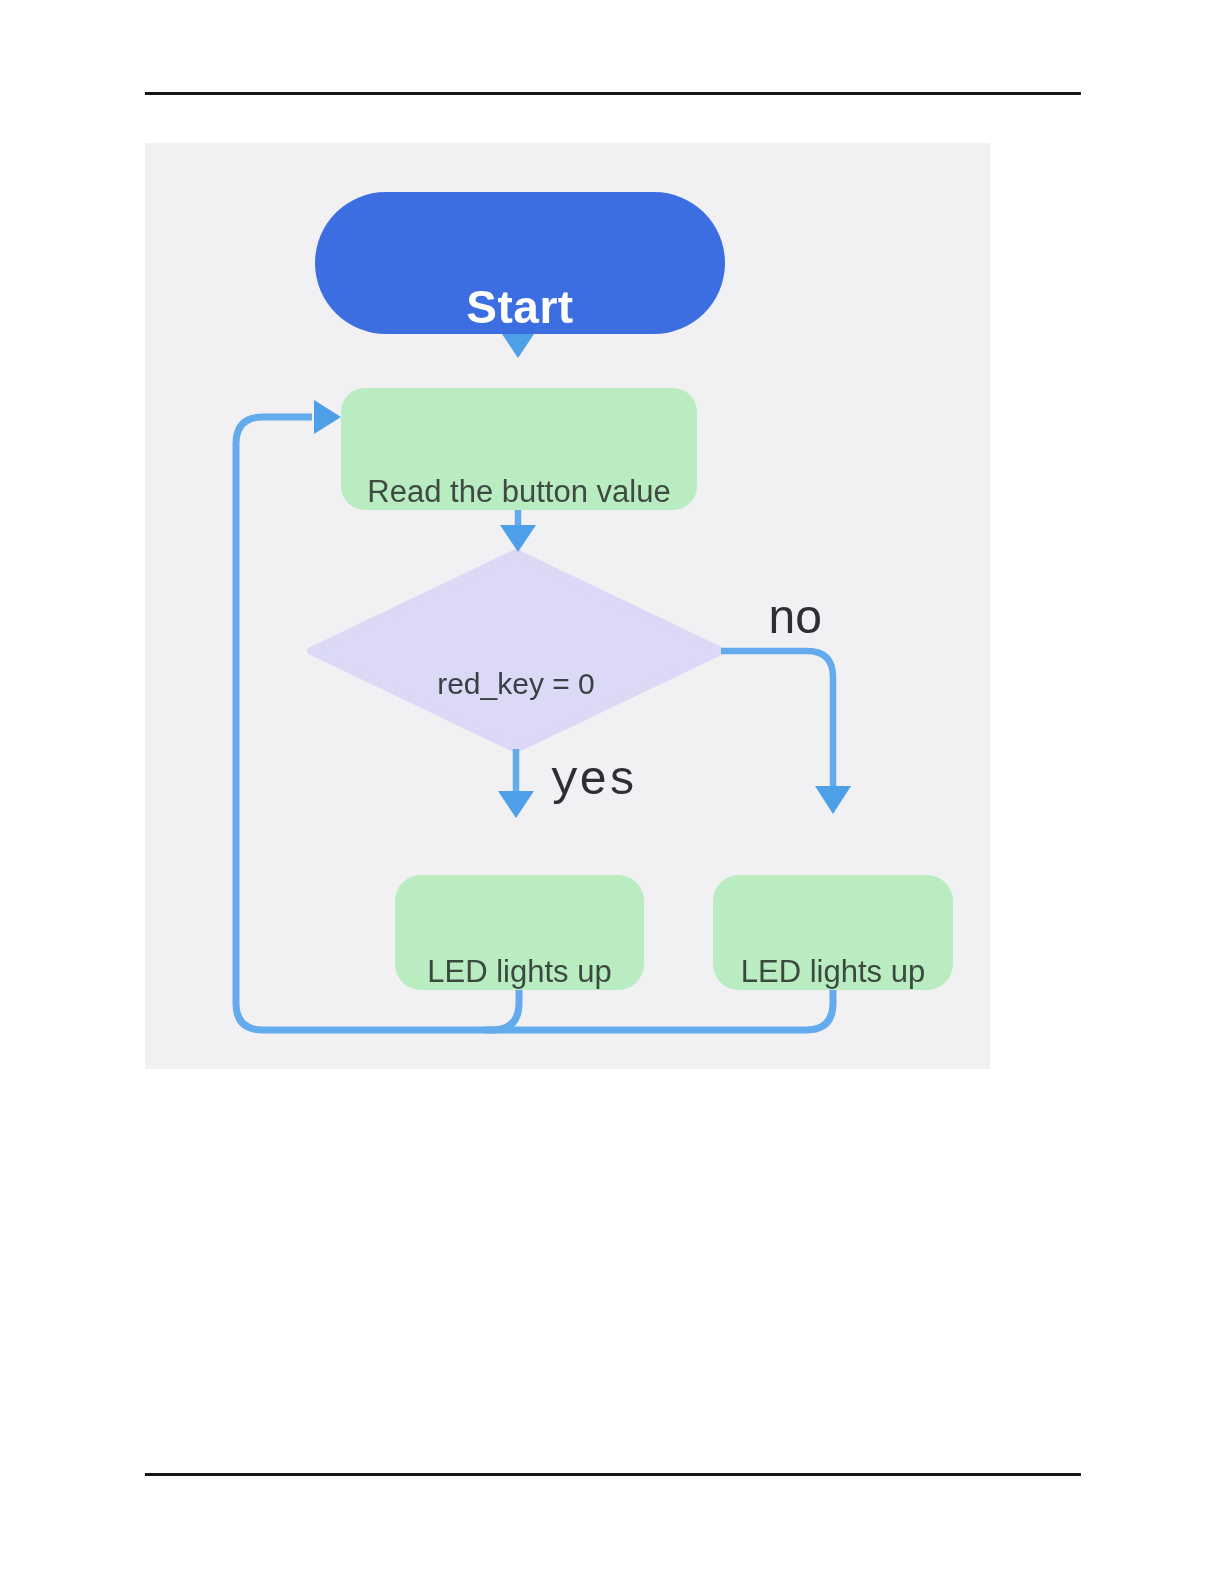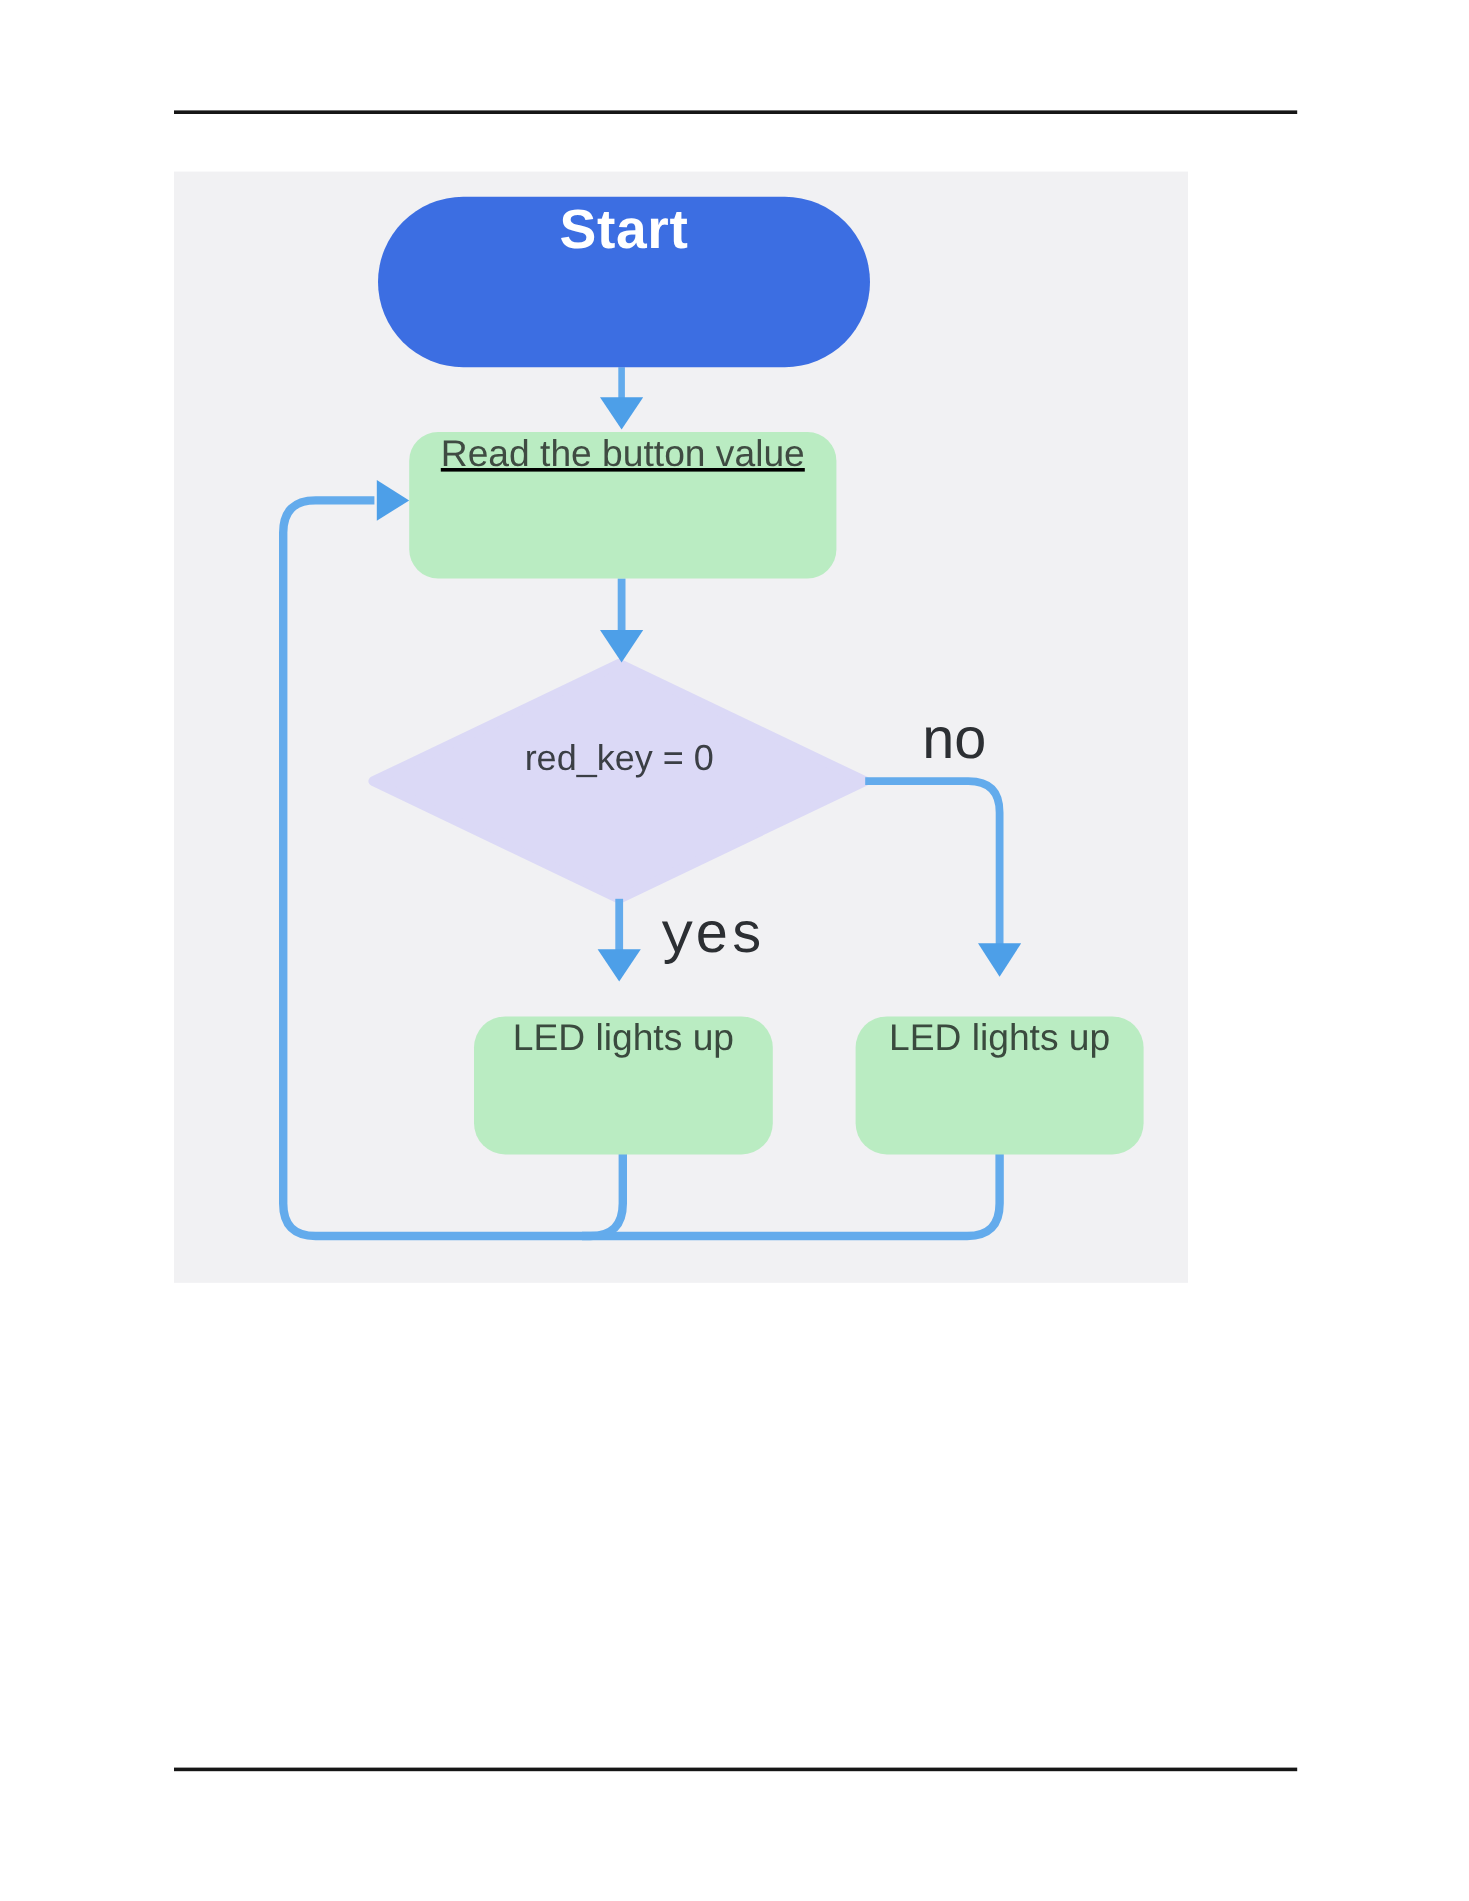--- a/index.html
+++ b/index.html
@@ -9,36 +9,37 @@
     font-family:"Liberation Sans", sans-serif;
   }
   .rule{position:absolute;left:145px;width:936px;height:3px;}
   .rule-top{top:92px;}
   .rule-bottom{top:1473px;}
   .panel{
     position:absolute;left:145px;top:143px;width:845px;height:926px;
   }
   .canvas{position:absolute;left:0;top:0;width:845px;height:926px;}
   .node{
-    position:absolute;display:flex;align-items:flex-start;justify-content:center;
+    position:absolute;display:flex;align-items:flex-end;justify-content:center;
     text-align:center;
+    margin-top:28px;
   }
   .node-start{
     left:170px;top:21px;width:410px;height:142px;border-radius:71px;
     font-size:46px;font-weight:700;letter-spacing:0.5px;
   }
   .node-read{
     left:196px;top:217px;width:356px;height:122px;border-radius:24px;
     font-size:31px;
   }
   .node-led{top:704px;height:115px;border-radius:26px;font-size:31px;}
   .node-led-yes{left:250px;width:249px;}
   .node-led-no{left:568px;width:240px;}
   .decision-label{
-    left:221px;top:473px;width:300px;height:44px;
+    left:221px;top:486px;width:300px;height:44px;
     font-size:30px;
   }
   .edge-label{position:absolute;font-size:48px;line-height:1.0;}
   .edge-label-yes{left:405px;top:614px;width:110px;text-align:left;}
   .edge-label-no{left:597px;top:450px;width:80px;text-align:right;}
 </style>
 </head>
 <body>
 
 <div class="rule rule-top" style="background: rgb(22, 22, 22);"></div>
@@ -64,21 +65,21 @@
     <path d="M374 790 V860 Q374 887 347 887 H118 Q91 887 91 860 V301 Q91 274 118 274 H167" fill="none" stroke-width="7" stroke="#63abec"></path>
     <polygon points="169,257 169,291 196,274" fill="#4d9fe8"></polygon>
 
     <path d="M688 790 V860 Q688 887 661 887 H340" fill="none" stroke-width="7" stroke="#63abec"></path>
   </svg>
 
   <div class="node node-start" style="background: rgb(60, 110, 226);">
     <span style="color: rgb(255, 255, 255);">Start</span>
   </div>
 
-  <div class="node node-read" style="background: rgb(186, 236, 194); text-decoration: underline;">
+  <div class="node node-read" style="background: rgb(186, 236, 194);">
     <span style="color: rgb(63, 75, 66);">Read the button value</span>
   </div>
 
   <div class="node decision-label">
     <span style="color: rgb(59, 63, 69);">red_key = 0</span>
   </div>
 
   <div class="node node-led node-led-yes" style="background: rgb(186, 236, 194);">
     <span style="color: rgb(58, 74, 62);">LED lights up</span>
   </div>

